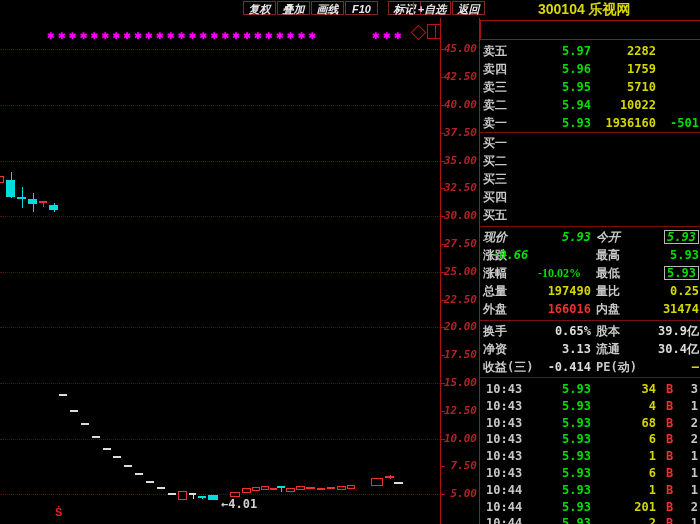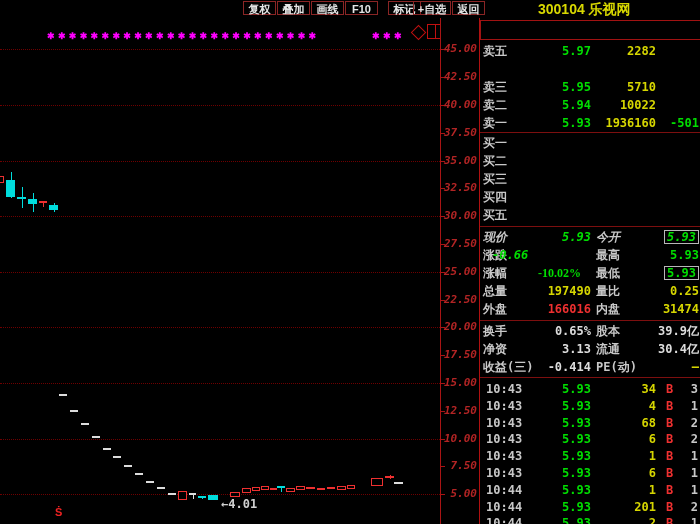--- a/index.html
+++ b/index.html
@@ -2,21 +2,21 @@
 <html><head>
 <meta charset="utf-8">
 <style>
   html,body{margin:0;padding:0;background:#000;}
   .screen{position:relative;width:700px;height:524px;background:#000;overflow:hidden;
           font-family:"Liberation Sans",sans-serif;}
   
   .topbar{position:absolute;left:0;top:0;width:700px;height:18px;background:#000;}
   .tbtn{position:absolute;top:1px;height:14px;border:1px solid #8a2525;color:#e6e6e6;
         font-size:11px;font-weight:bold;text-align:center;line-height:14px;cursor:default;
-        font-family:"Liberation Sans",sans-serif;white-space:nowrap;padding:0 2px;box-sizing:border-box;}
+        font-family:"Liberation Sans",sans-serif;white-space:nowrap;padding:0 2px;box-sizing:border-box;font-style:italic;}
   .title{position:absolute;left:538px;top:1px;font-size:14px;font-weight:bold;color:#d8d800;white-space:nowrap;}
   
   .chart{position:absolute;left:0;top:0;width:479px;height:524px;}
   .grid{position:absolute;left:0;width:440px;height:0;border-top:1px dotted #6e0000;}
   .axisline{position:absolute;left:440px;top:18px;width:1px;height:506px;background:#a81414;}
   .atick{position:absolute;left:440px;width:5px;height:1px;background:#a81414;}
   .alabel{position:absolute;left:441px;width:36px;text-align:right;font-size:11px;font-weight:bold;
           color:#b22424;font-family:"DejaVu Sans Mono",monospace;font-style:italic;}
   .cpart{position:absolute;}
   .star{position:absolute;color:#ff00ff;font-size:9px;font-weight:bold;}
@@ -188,20 +188,25 @@
       <div class="alabel" style="top: 487.1px;">5.00</div>
     </div>
 
   <div class="panel" id="panel">
       <div class="wbox"></div>
       <div class="prow" style="top: 24px;">
         <span class="gray" style="left: 3px;">卖五</span>
         <span class="green" style="left: 38px; width: 73px; text-align: right;">5.97</span>
         <span class="yellow" style="left: 98px; width: 78px; text-align: right;">2282</span>
       </div>
+      <div class="prow" style="top: 42px;">
+        <span class="gray" style="left: 3px;">卖四</span>
+        <span class="green" style="left: 38px; width: 73px; text-align: right;">5.96</span>
+        <span class="yellow" style="left: 98px; width: 78px; text-align: right;">1759</span>
+      </div>
       <div class="prow" style="top: 60px;">
         <span class="gray" style="left: 3px;">卖三</span>
         <span class="green" style="left: 38px; width: 73px; text-align: right;">5.95</span>
         <span class="yellow" style="left: 98px; width: 78px; text-align: right;">5710</span>
       </div>
       <div class="prow" style="top: 78px;">
         <span class="gray" style="left: 3px;">卖二</span>
         <span class="green" style="left: 38px; width: 73px; text-align: right;">5.94</span>
         <span class="yellow" style="left: 98px; width: 78px; text-align: right;">10022</span>
       </div>

